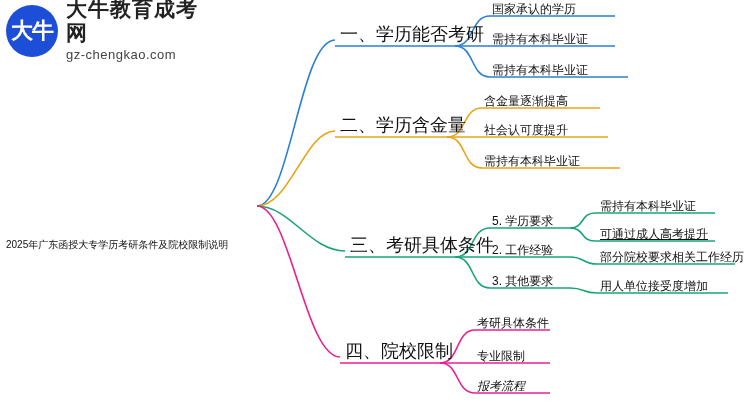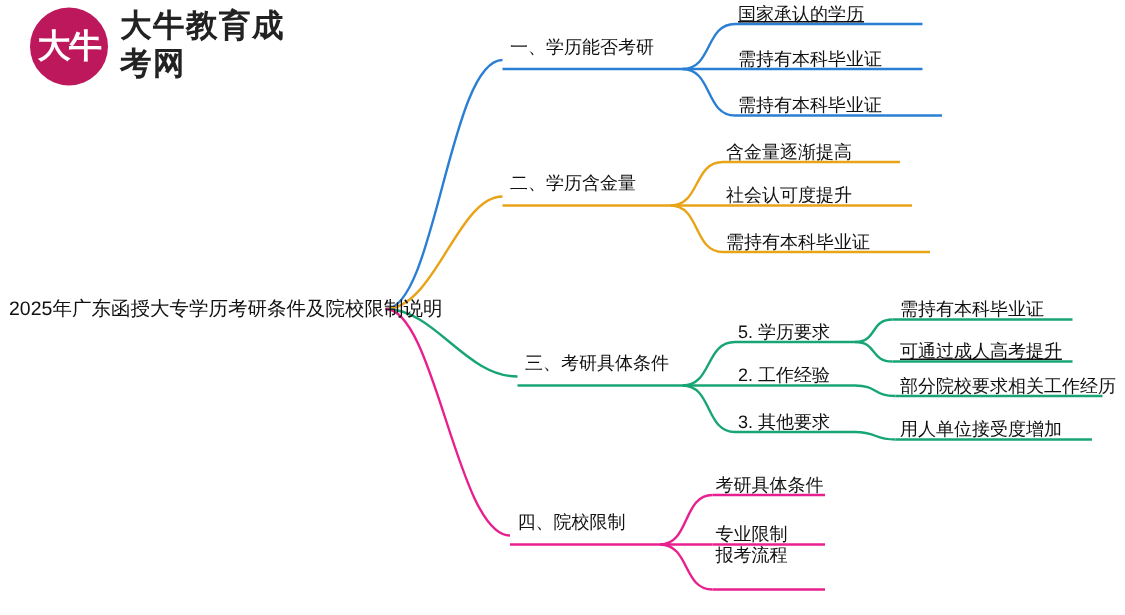--- a/index.html
+++ b/index.html
@@ -28,23 +28,23 @@
     width: 206px;
     height: 61px;
     background: #ffffff;
     display: flex;
     align-items: center;
     z-index: 5;
   }
   .logo-mark {
     width: 52px;
     height: 52px;
-    margin-left: 20px;
+    margin-left: 6px;
     border-radius: 50%;
-    background: #be185d;
+    background: #1d4ed8;
     position: relative;
     flex: none;
   }
   .logo-mark .cn {
     position: absolute;
     left: 0;
     top: 0;
     width: 52px;
     height: 52px;
     display: flex;
@@ -78,36 +78,38 @@
   }
   .node {
     position: absolute;
     font-size: 12.5px;
     color: #111111;
     white-space: nowrap;
     line-height: 1.1;
     z-index: 3;
   }
   .node.root {
-    font-size: 13px;
+    font-size: 10px;
     color: #111111;
+    margin-top: 40px;
   }
-  .node.lvl1 { font-size: 12px; }
+  .node.lvl1 { font-size: 18px; }
   .node.lvl2 { font-size: 12px; }
   .node.lvl3 { font-size: 12px; }
 </style>
 </head>
 <body>
 
 <div class="logo-box">
   <div class="logo-mark">
     <span class="cn">大牛</span>
   </div>
   <div class="logo-text">
     <div class="logo-title">大牛教育成考网</div>
+    <div class="logo-sub">gz-chengkao.com</div>
   </div>
 </div>
 
 <svg id="mindmap" viewBox="0 0 750 410" xmlns="http://www.w3.org/2000/svg">
   <g fill="none" stroke-width="1.6">
 
     <path d="M257,206 C290,206 300,40 335,40" stroke="#2a7fd4"></path>
 
     <path d="M335,46 L455,46" stroke="#2a7fd4" stroke-width="1.6"></path>
 
@@ -152,34 +154,34 @@
     <path d="M440,363 C460,363 457,363 475,363" stroke="#e81f8f"></path>
     <path d="M475,363 L550,363" stroke="#e81f8f"></path>
     <path d="M440,363 C460,363 455,393 475,393" stroke="#e81f8f"></path>
     <path d="M475,393 L550,393" stroke="#e81f8f"></path>
   </g>
 </svg>
 
 <div class="node root" style="left:6px; top:199px;">2025年广东函授大专学历考研条件及院校限制说明</div>
 
 <div class="node lvl1" style="left:340px; top:25px;">一、学历能否考研</div>
-<div class="node lvl2" style="left:492px; top:3px;text-decoration:underline;">国家承认的学历</div>
+<div class="node lvl2" style="left:492px; top:3px;">国家承认的学历</div>
 <div class="node lvl2" style="left:492px; top:33px;">需持有本科毕业证</div>
 <div class="node lvl2" style="left:492px; top:64px;">需持有本科毕业证</div>
 
 <div class="node lvl1" style="left:340px; top:116px;">二、学历含金量</div>
 <div class="node lvl2" style="left:484px; top:95px;">含金量逐渐提高</div>
 <div class="node lvl2" style="left:484px; top:124px;">社会认可度提升</div>
 <div class="node lvl2" style="left:484px; top:155px;">需持有本科毕业证</div>
 
 <div class="node lvl1" style="left:350px; top:236px;">三、考研具体条件</div>
 <div class="node lvl2" style="left:492px; top:215px;">5. 学历要求</div>
 <div class="node lvl2" style="left:492px; top:244px;">2. 工作经验</div>
 <div class="node lvl2" style="left:492px; top:275px;">3. 其他要求</div>
 <div class="node lvl3" style="left:600px; top:200px;">需持有本科毕业证</div>
 <div class="node lvl3" style="left:600px; top:228px;text-decoration:underline;">可通过成人高考提升</div>
 <div class="node lvl3" style="left:600px; top:251px;font-family:Liberation Serif, serif;">部分院校要求相关工作经历</div>
 <div class="node lvl3" style="left:600px; top:280px;">用人单位接受度增加</div>
 
 <div class="node lvl1" style="left:345px; top:342px;">四、院校限制</div>
 <div class="node lvl2" style="left:477px; top:317px;">考研具体条件</div>
 <div class="node lvl2" style="left:477px; top:350px;">专业限制</div>
-<div class="node lvl2" style="left:477px; top:364px;">报考流程</div>
+<div class="node lvl2" style="left:477px; top:380px;font-style:italic;">报考流程</div>
 
 </body></html>

